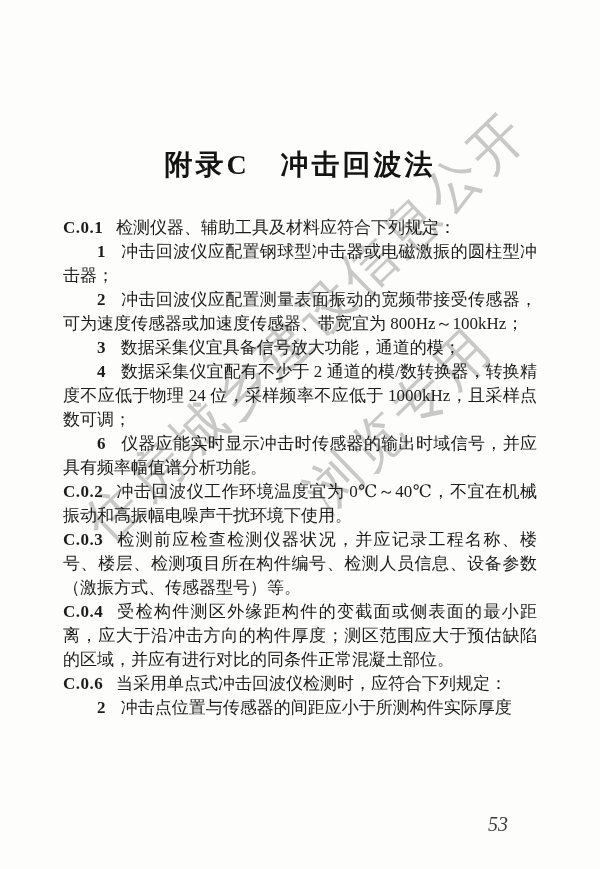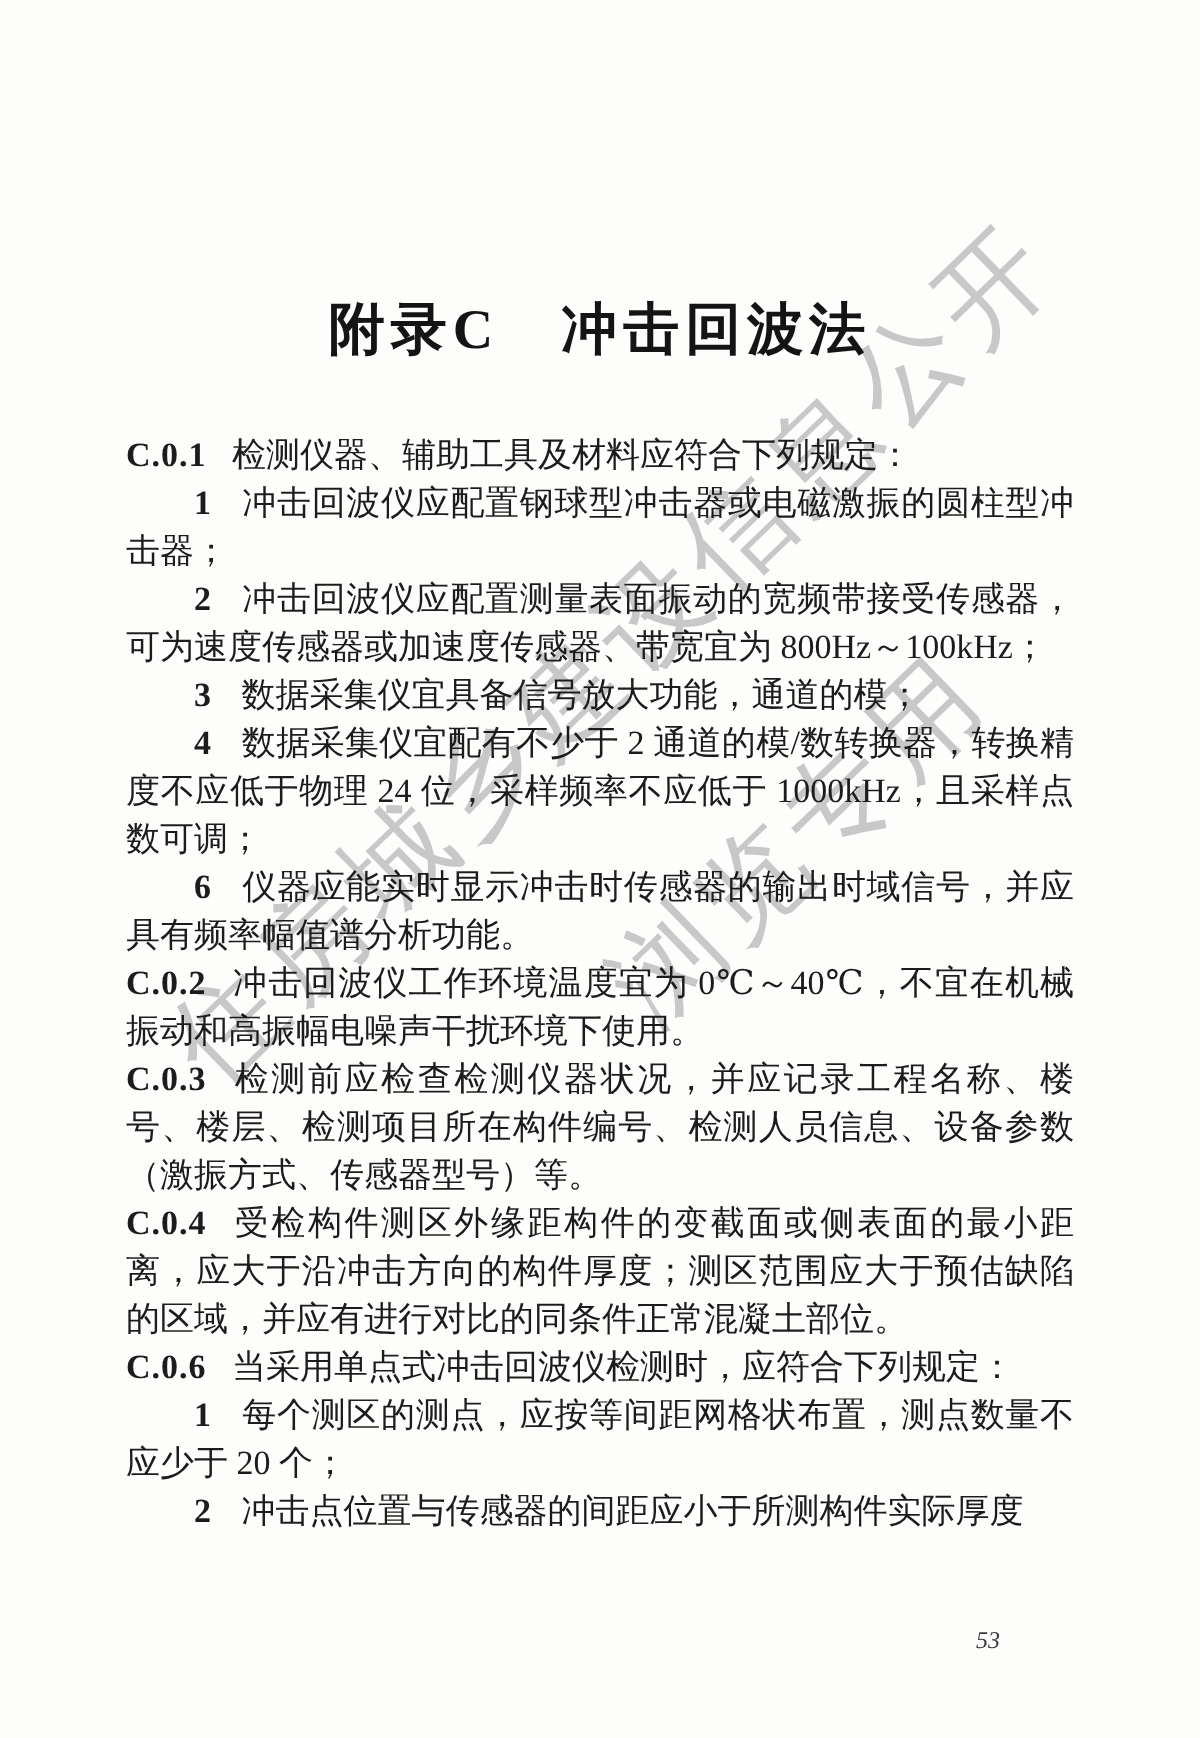--- a/index.html
+++ b/index.html
@@ -70,21 +70,21 @@
   .para.item .pnum {
     font-weight: bold;
     margin-right: 0.9em;
   }
 
   .page-number {
     position: absolute;
     z-index: 1;
     top: 813px;
     left: 488px;
-    font-size: 12px;
+    font-size: 20px;
     font-style: italic;
     color: #3a3a3a;
   }
 </style>
 </head>
 <body>
 
 <div class="page">
 
   <div class="wm-layer">
@@ -131,23 +131,20 @@
 
     <p class="para clause">
       <b class="plabel">C.0.4</b><span>受检构件测区外缘距构件的变截面或侧表面的最小距离，应大于沿冲击方向的构件厚度；测区范围应大于预估缺陷的区域，并应有进行对比的同条件正常混凝土部位。</span>
     </p>
 
 
     <p class="para clause">
       <b class="plabel">C.0.6</b><span>当采用单点式冲击回波仪检测时，应符合下列规定：</span>
     </p>
 
-    <p class="para item">
-      <b class="pnum">1</b><span>每个测区的测点，应按等间距网格状布置，测点数量不应少于 20 个；</span>
-    </p>
 
     <p class="para item">
       <b class="pnum">2</b><span>冲击点位置与传感器的间距应小于所测构件实际厚度</span>
     </p>
 
   </div>
 
   <div class="page-number">53</div>
 
 </div>

